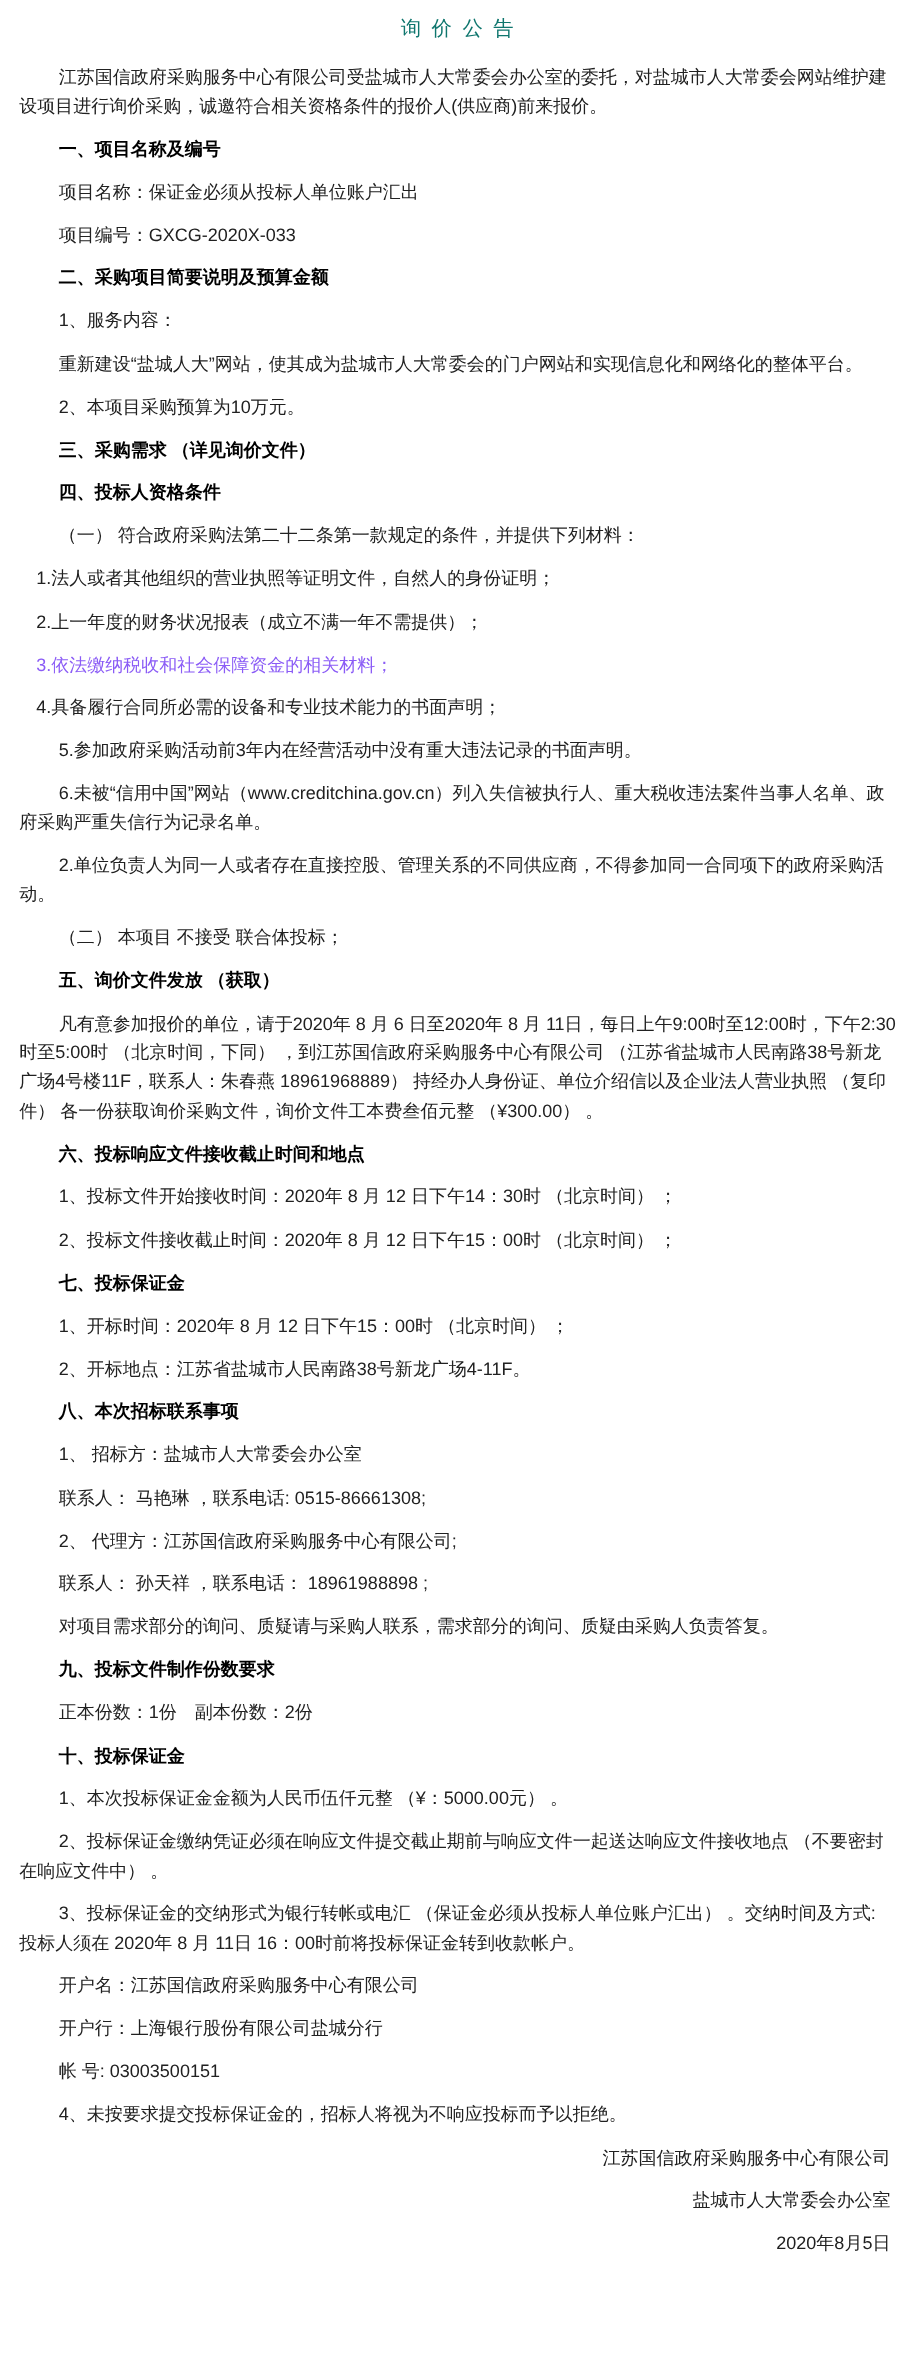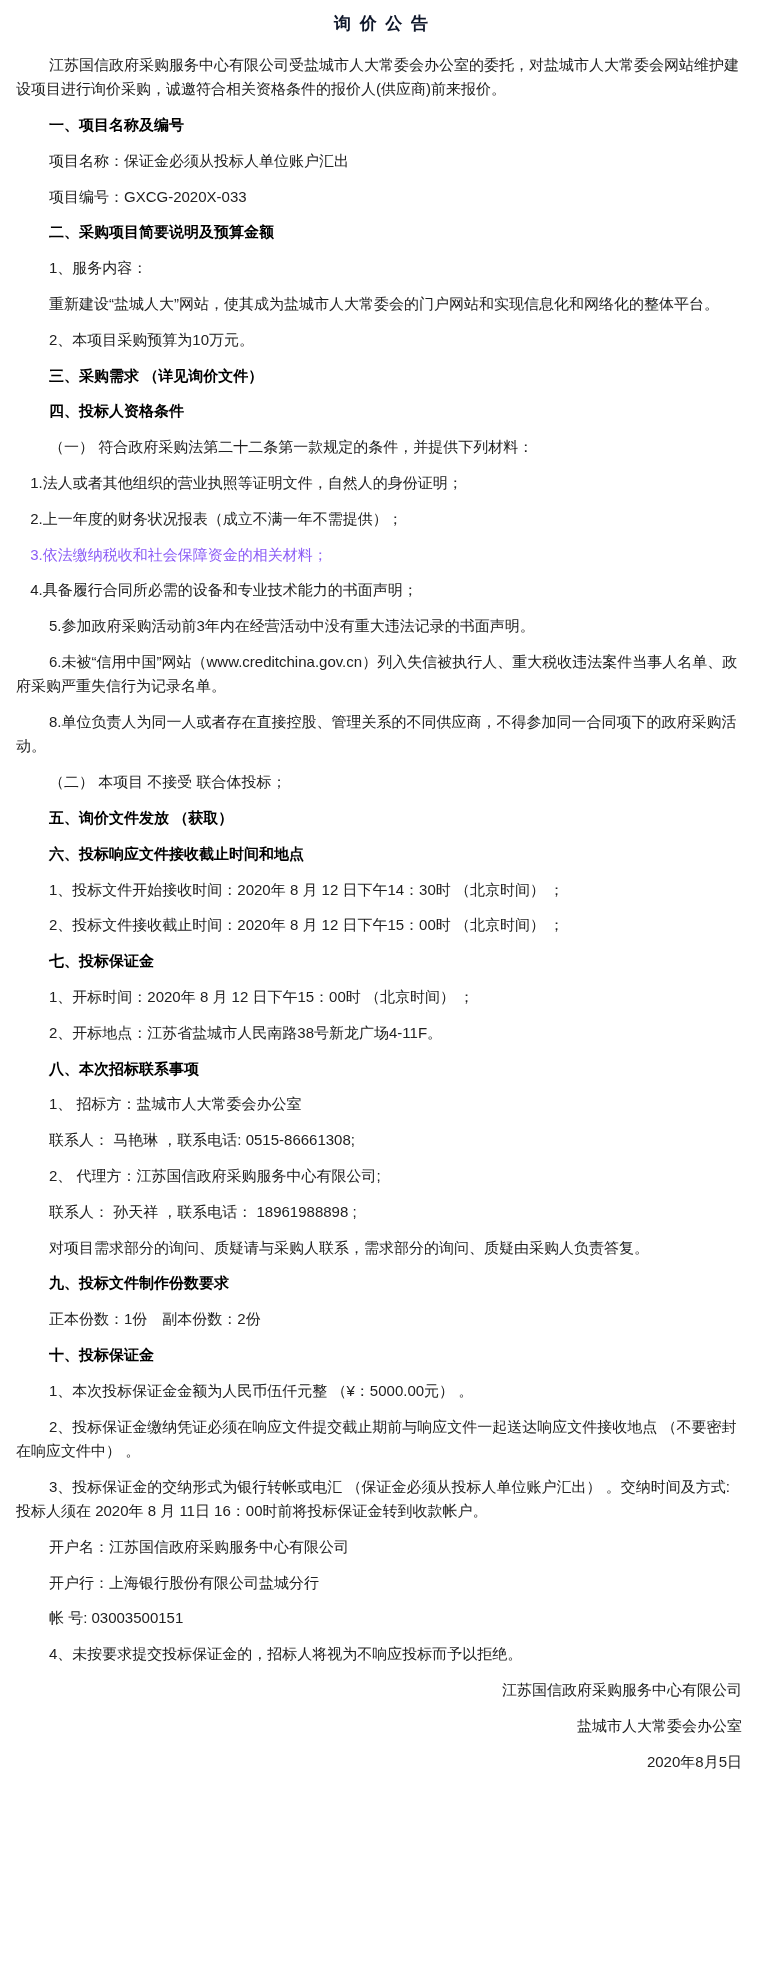--- a/index.html
+++ b/index.html
@@ -11,24 +11,24 @@
     width: 766px;
     font-family: "Liberation Sans", sans-serif;
     color: #212121;
   }
   .doc {
     padding: 8px 18px 12px 16px;
     font-size: 15px;
   }
   .title {
     text-align: center;
-    font-weight: bold;
+    font-weight: normal;
     font-size: 17px;
     letter-spacing: 2px;
-    color: #0f172a;
+    color: #0f766e;
     margin: 4px 0 18px 0;
   }
   p {
     margin: 0 0 11.5px 0;
     line-height: 1.62;
   }
   .h {
     font-weight: bold;
     color: #000000;
     text-indent: 2.2em;
@@ -58,24 +58,25 @@
   <p class="h">三、采购需求 （详见询价文件）</p>
 
   <p class="h">四、投标人资格条件</p>
   <p class="p2">（一） 符合政府采购法第二十二条第一款规定的条件，并提供下列材料：</p>
   <p class="p1">1.法人或者其他组织的营业执照等证明文件，自然人的身份证明；</p>
   <p class="p1">2.上一年度的财务状况报表（成立不满一年不需提供）；</p>
   <p class="p1 gray">3.依法缴纳税收和社会保障资金的相关材料；</p>
   <p class="p1">4.具备履行合同所必需的设备和专业技术能力的书面声明；</p>
   <p class="p2">5.参加政府采购活动前3年内在经营活动中没有重大违法记录的书面声明。</p>
   <p class="p2">6.未被“信用中国”网站（www.creditchina.gov.cn）列入失信被执行人、重大税收违法案件当事人名单、政府采购严重失信行为记录名单。</p>
-  <p class="p2">8.单位负责人为同一人或者存在直接控股、管理关系的不同供应商，不得参加同一合同项下的政府采购活动。</p>
+  <p class="p2">2.单位负责人为同一人或者存在直接控股、管理关系的不同供应商，不得参加同一合同项下的政府采购活动。</p>
   <p class="p2">（二） 本项目 不接受 联合体投标；</p>
 
   <p class="h">五、询价文件发放 （获取）</p>
+  <p class="p2">凡有意参加报价的单位，请于2020年 8 月 6 日至2020年 8 月 11日，每日上午9:00时至12:00时，下午2:30时至5:00时 （北京时间，下同） ，到江苏国信政府采购服务中心有限公司 （江苏省盐城市人民南路38号新龙广场4号楼11F，联系人：朱春燕 18961968889） 持经办人身份证、单位介绍信以及企业法人营业执照 （复印件） 各一份获取询价采购文件，询价文件工本费叁佰元整 （¥300.00） 。</p>
 
   <p class="h">六、投标响应文件接收截止时间和地点</p>
   <p class="p2">1、投标文件开始接收时间：2020年 8 月 12 日下午14：30时 （北京时间） ；</p>
   <p class="p2">2、投标文件接收截止时间：2020年 8 月 12 日下午15：00时 （北京时间） ；</p>
 
   <p class="h">七、投标保证金</p>
   <p class="p2">1、开标时间：2020年 8 月 12 日下午15：00时 （北京时间） ；</p>
   <p class="p2">2、开标地点：江苏省盐城市人民南路38号新龙广场4-11F。</p>
 
   <p class="h">八、本次招标联系事项</p>

